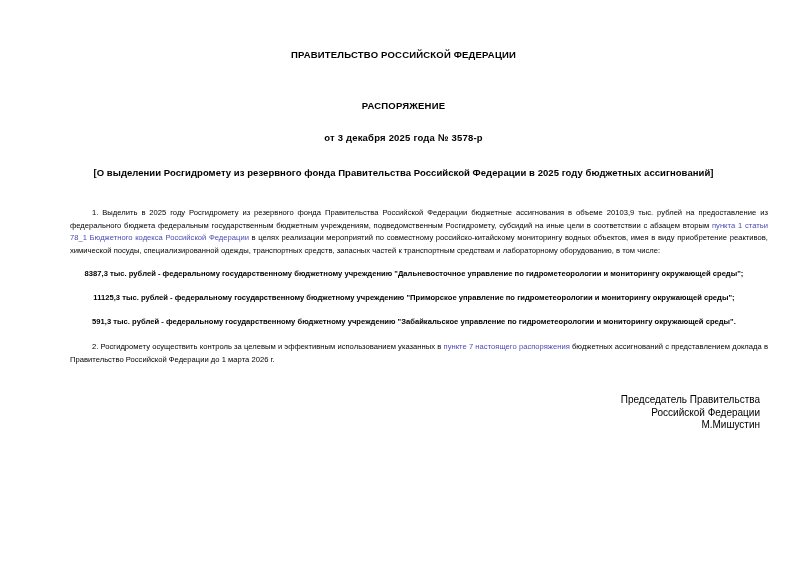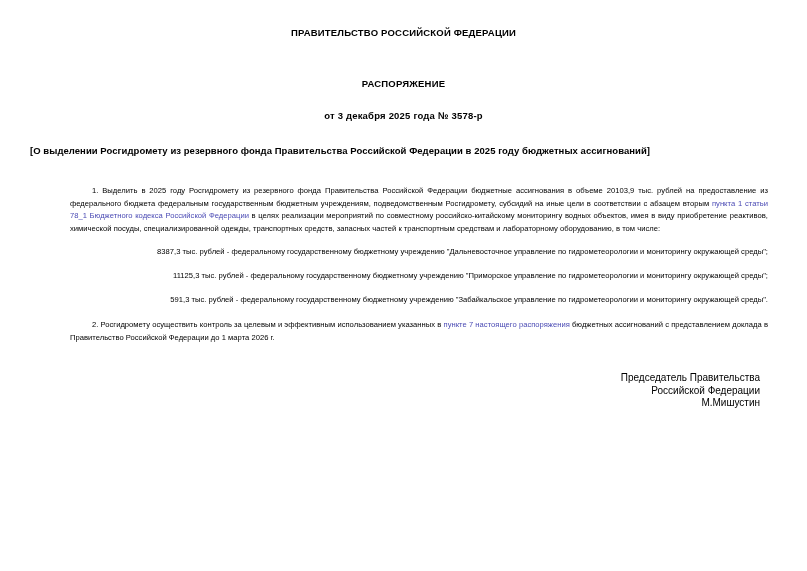--- a/index.html
+++ b/index.html
@@ -21,36 +21,36 @@
     position: relative;
     width: 807px;
     height: 571px;
     box-sizing: border-box;
     padding: 0 30px;
     background: #ffffff;
   }
 
   
   .doc-head {
-    padding-top: 27px;
+    padding-top: 49px;
     text-align: center;
   }
   .head-line {
     font-size: 9.5px;
     font-weight: bold;
     letter-spacing: 0.2px;
     line-height: 1.2;
   }
   .head-line.org      { margin-bottom: 21px; }
   .head-line.kind     { margin-bottom: 20px; margin-top: 40px; }
   .head-line.date     { margin-bottom: 16px; text-align: center; }
 
   .doc-title {
     margin-top: 24px;
-    text-align: left;
+    text-align: center;
     font-size: 9.5px;
     font-weight: bold;
     line-height: 1.25;
     letter-spacing: 0.05px;
   }
 
   
   .doc-body {
     margin-top: 28px;
     padding: 0 9px 0 8px;
@@ -60,24 +60,25 @@
     font-size: 7.6px;
     line-height: 12.6px;
     text-align: justify;
     text-justify: inter-word;
     margin: 0 0 11px 0;
     letter-spacing: 0.02px;
   }
   .para.indent { text-indent: 22px; margin-left: 32px; }
 
   .para.item {
-    text-align: right;
+    text-align: center;
     text-indent: 22px;
     margin-bottom: 11px;
     white-space: nowrap;
+    font-weight: bold;
   }
 
   .para.last {
     margin-top: 13px;
     margin-bottom: 0;
   }
 
   a.docref,
   .docref {
     color: #4a4ab4;

